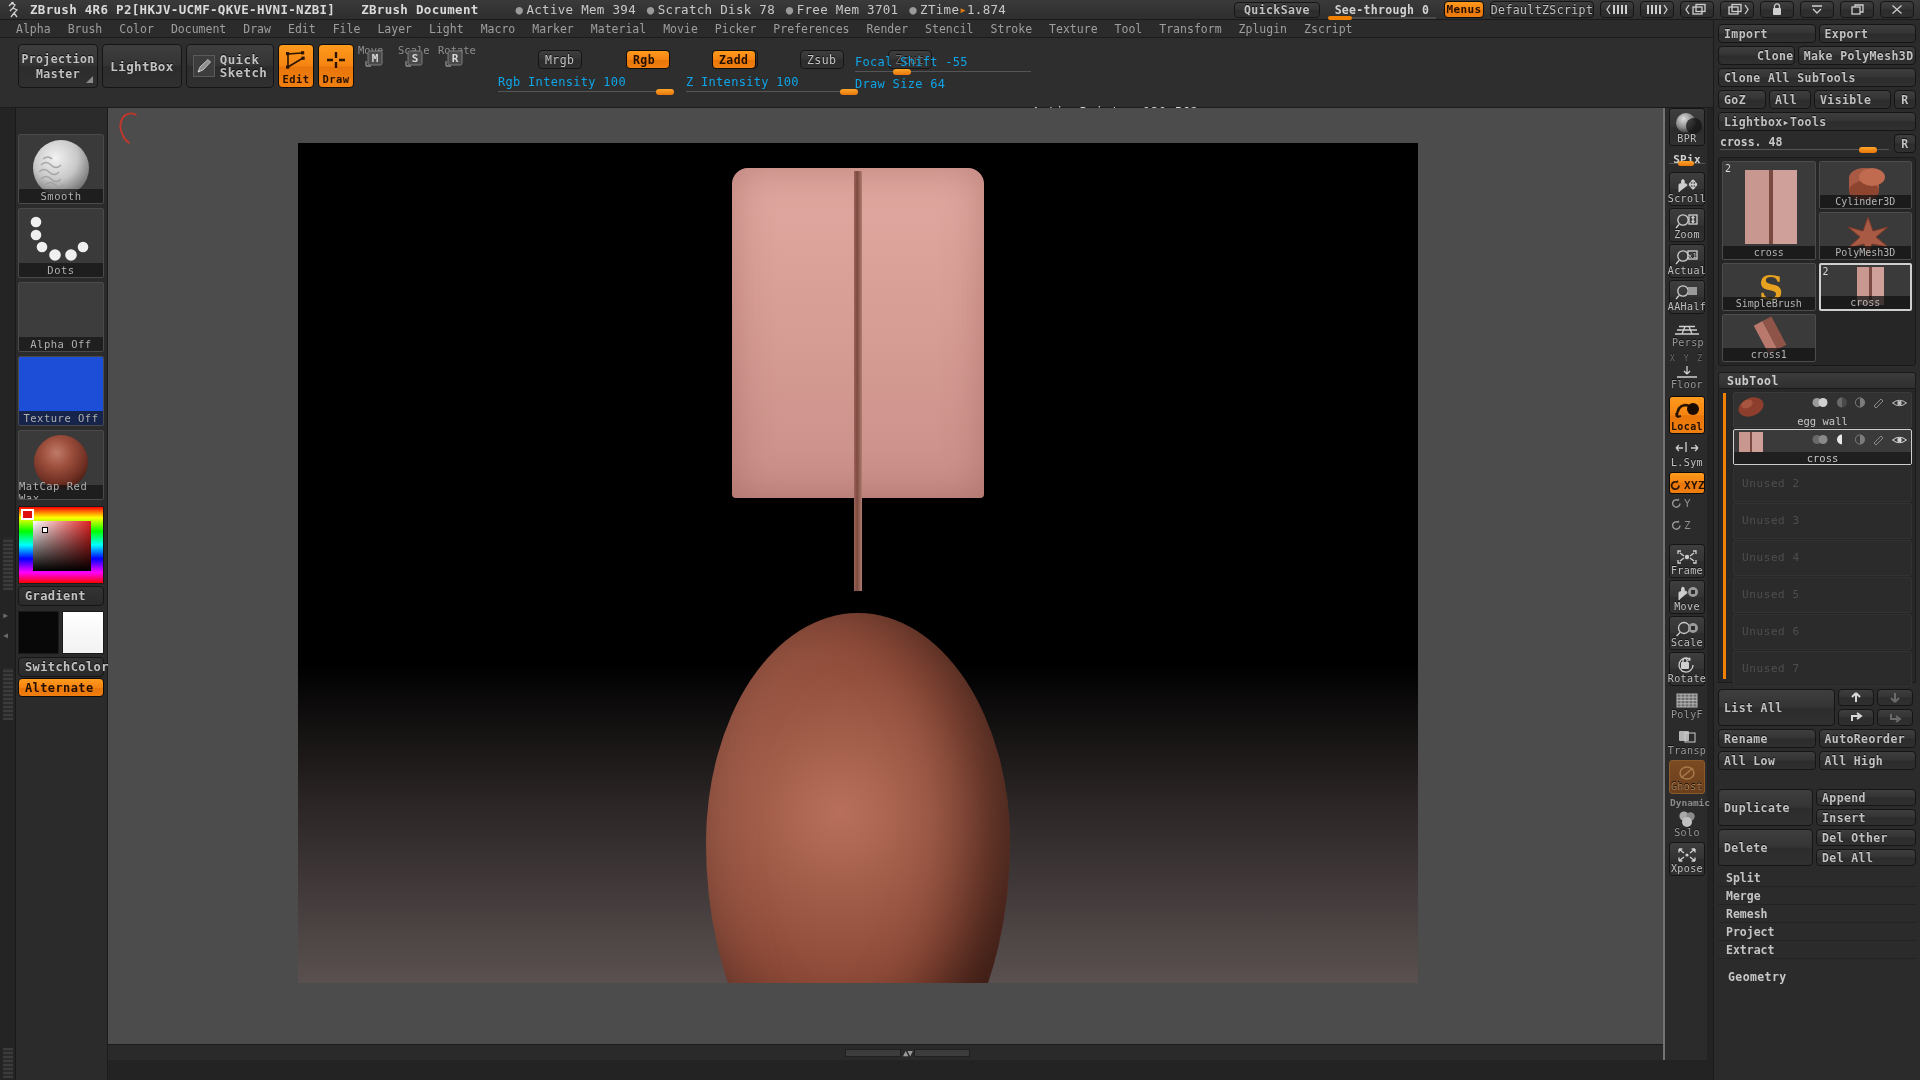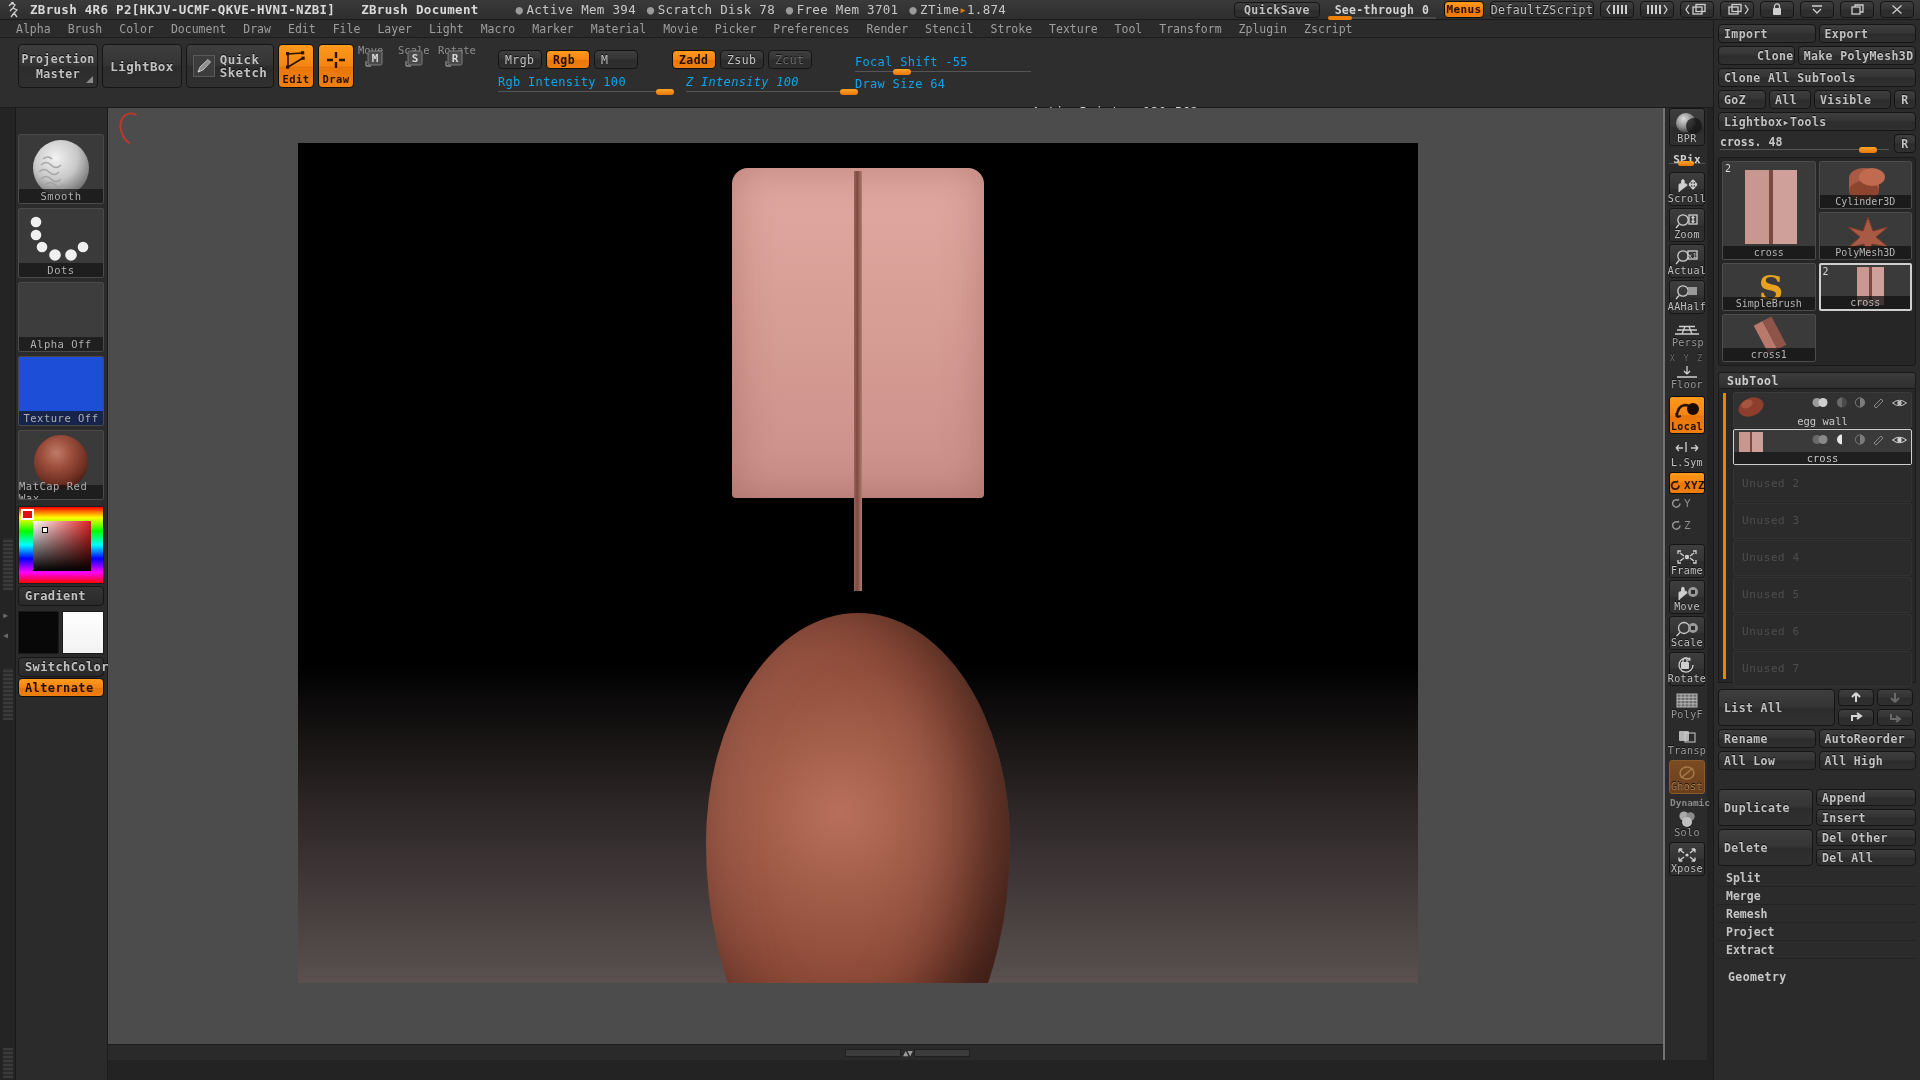--- a/index.html
+++ b/index.html
@@ -90,21 +90,21 @@
   #lightbox-btn { width:80px; height:44px; font-size:12.5px; font-weight:bold;}
   #quicksketch { width:88px; height:44px; gap:5px; font-size:12.5px; font-weight:bold; }
   #quicksketch .qs-ico { width:22px; height:22px; border:1px solid #5a5a5a; background:#3d3d3d; display:flex;align-items:center;justify-content:center;}
   #quicksketch .qs-lbl { display:flex; flex-direction:column; line-height:13px; }
 
   .bigtool { width:36px; height:44px; position:relative; flex-direction:column; justify-content:flex-end; padding-bottom:2px; font-size:10.5px;}
   .bigtool .gl { position:absolute; top:4px; left:0; right:0; display:flex;justify-content:center; }
   .bigtool.ghostish { background:none; border:none; color:#8e8e8e; }
 
   .modegrp { display:flex; gap:4px; }
-  .modebtn { width:44px; height:19px; font-size:11.5px; justify-content:flex-start; padding-left:6px;}
+  .modebtn { width:44px; height:19px; font-size:11.5px; justify-content:flex-start; padding-left:6px;margin-left:40px;}
 
   .slider {
     position:relative; height:17px; cursor:pointer; user-select:none;
   }
   .slider .lbl { position:absolute; left:0; top:-1px; font-size:12px; color:#0ea5e9; letter-spacing:.3px;}
   .slider .track { position:absolute; left:0; right:0; bottom:1px; height:1px; background:#555; }
   .slider .knob { position:absolute; bottom:-2px; width:18px; height:6px; border-radius:3px;
      background:linear-gradient(180deg,#ffa52a,#e8760a); }
 
   .infotxt { font-size:12.5px; color:#cfcfcf; letter-spacing:.4px; }
@@ -464,21 +464,21 @@
       <div class="btn modebtn on">Zadd</div>
       <div class="btn modebtn">Zsub</div>
       <div class="btn modebtn dim">Zcut</div>
     </div>
 
     <div class="slider" style="position:absolute; left:498px; top:38px; width:176px;">
       <span class="lbl">Rgb Intensity 100</span>
       <div class="track"></div>
       <div class="knob" style="right:0px;"></div>
     </div>
-    <div class="slider" style="position:absolute; left:686px; top:38px; width:172px;font-style:italic;">
+    <div class="slider" style="position:absolute; left:686px; top:38px; width:172px;">
       <span class="lbl">Z Intensity 100</span>
       <div class="track"></div>
       <div class="knob" style="right:0px;"></div>
     </div>
 
     <div class="slider" style="position:absolute; left:855px; top:18px; width:176px;">
       <span class="lbl">Focal Shift -55</span>
       <div class="track"></div>
       <div class="knob" style="left:38px;"></div>
     </div>

